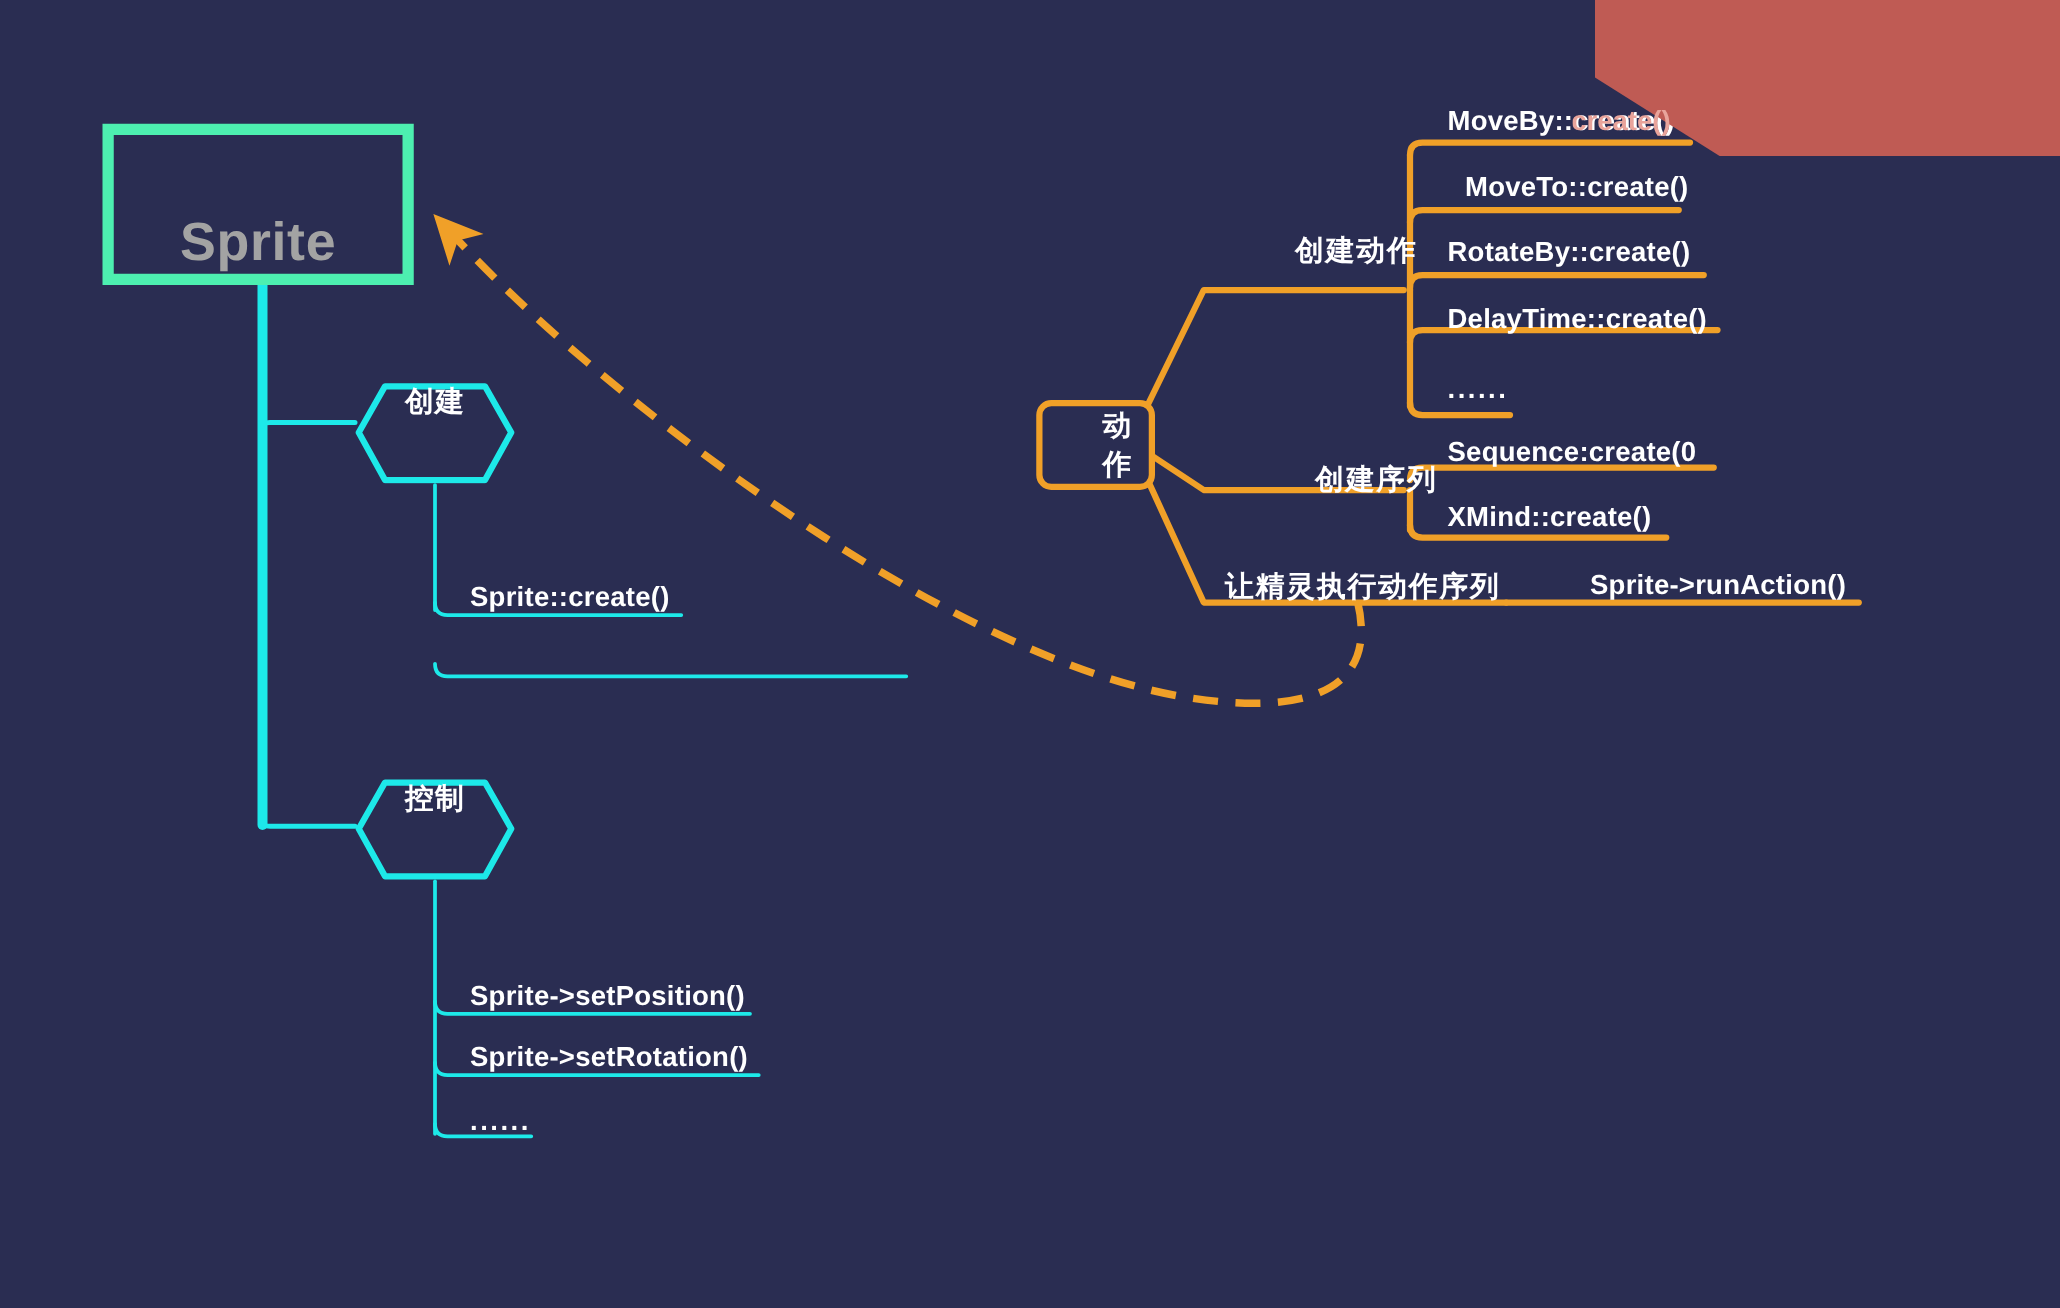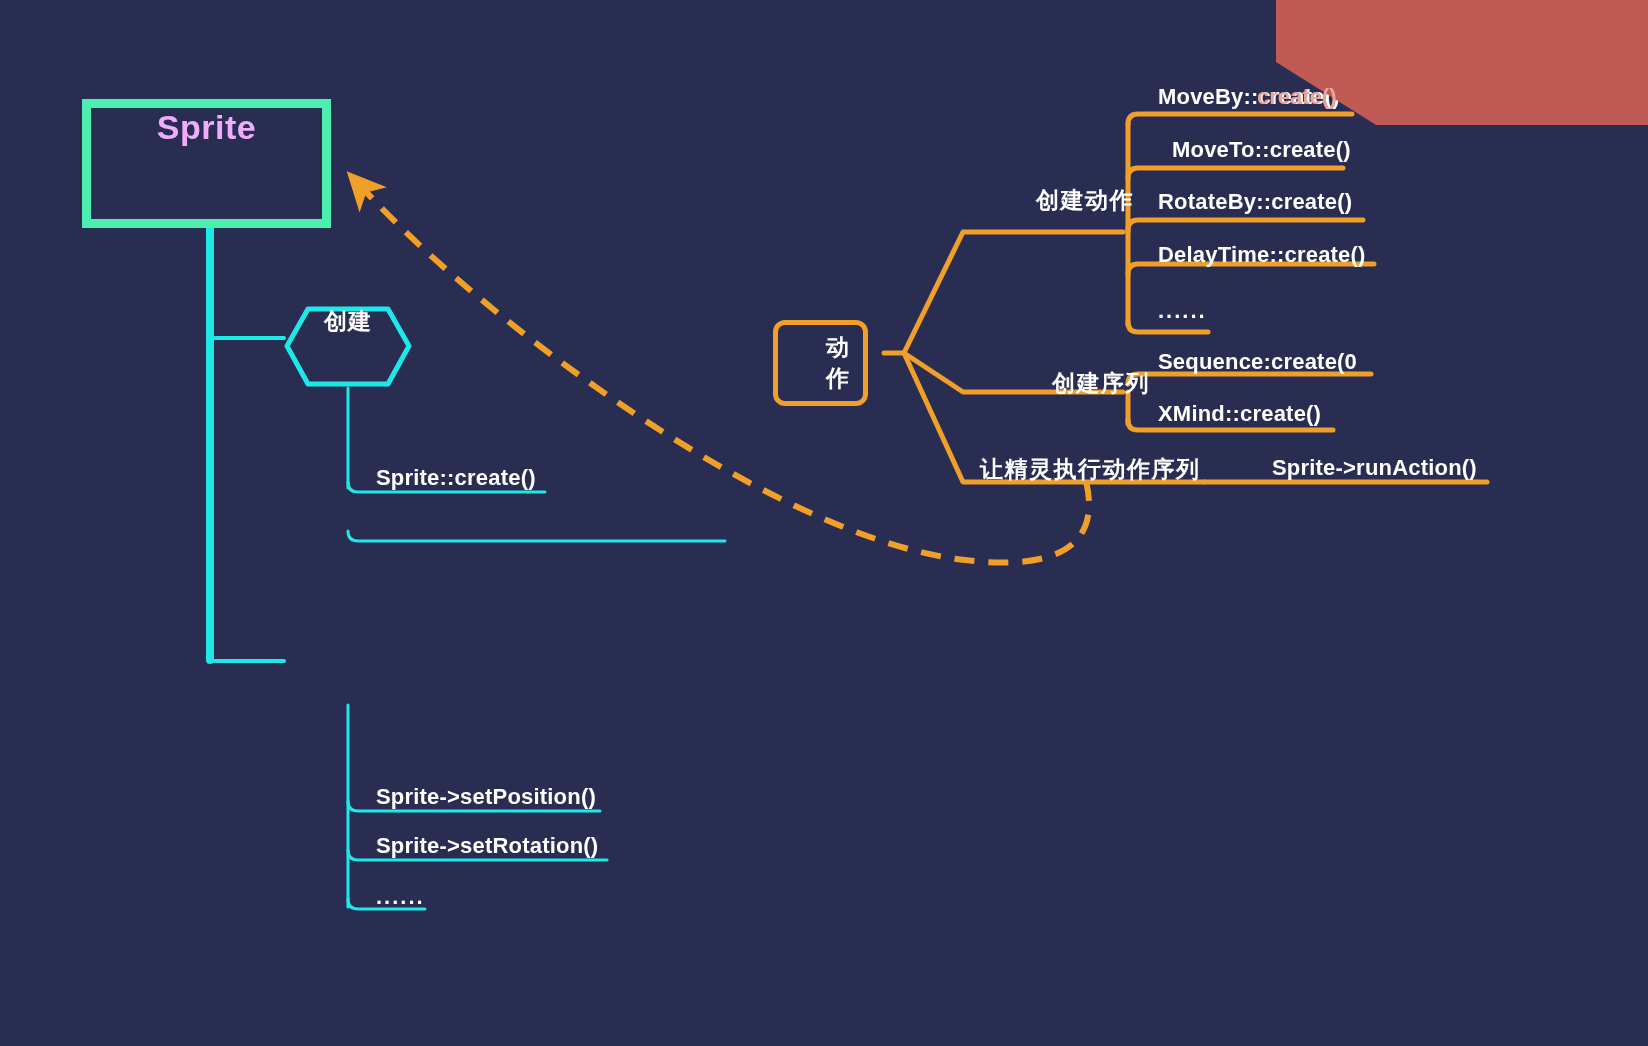--- a/index.html
+++ b/index.html
@@ -11,23 +11,23 @@
   }
   #stage{position:absolute;left:0;top:0;width:1648px;height:1046px;}
   svg.edges{position:absolute;left:0;top:0;width:1648px;height:1046px;pointer-events:none;}
 
   
   .root-node{
     position:absolute;
     box-sizing:border-box;
     border:9px solid #4DEFB0;
     background:#2A2D52;
-    display:flex;align-items:flex-start;justify-content:center;
-    color:#f0abfc;
-    font-size:34px;font-weight:bold;letter-spacing:.5px;
+    display:flex;align-items:flex-end;justify-content:center;
+    color:#a3a3a3;
+    font-size:43px;font-weight:bold;letter-spacing:.5px;
   }
 
   
   .hex-node{
     position:absolute;
     display:flex;align-items:flex-start;justify-content:center;
     color:#FFFFFF;font-size:23px;font-weight:bold;
     letter-spacing:1px;
   }
   .hex-node svg{position:absolute;left:0;top:0;}
@@ -154,22 +154,28 @@
     <span>Sprite</span>
   </div>
 
   <div class="hex-node" style="left:284px;top:306px;width:128px;height:81px;">
     <svg width="128" height="81" viewBox="0 0 128 81">
       <polygon points="24,3 104,3 125,40 104,78 24,78 3,40" fill="none" stroke="#1DE9E9" stroke-width="5" stroke-linejoin="round"></polygon>
     </svg>
     <span>创建</span>
   </div>
 
-
-  <div class="box-node" style="left:773px;top:320px;width:95px;height:86px;padding-left:48px;">
+  <div class="hex-node" style="left:284px;top:623px;width:128px;height:81px;">
+    <svg width="128" height="81" viewBox="0 0 128 81">
+      <polygon points="24,3 104,3 125,40 104,78 24,78 3,40" fill="none" stroke="#1DE9E9" stroke-width="5" stroke-linejoin="round"></polygon>
+    </svg>
+    <span>控制</span>
+  </div>
+
+  <div class="box-node" style="left:829px;top:320px;width:95px;height:72px;padding-left:48px;">
     <span>动作</span>
   </div>
 
   <div class="leaf" style="left:376px;top:465px;">Sprite::create()</div>
 
 
   <div class="leaf" style="left:376px;top:784px;">Sprite-&gt;setPosition()</div>
 
   <div class="leaf" style="left:376px;top:833px;">Sprite-&gt;setRotation()</div>
 

